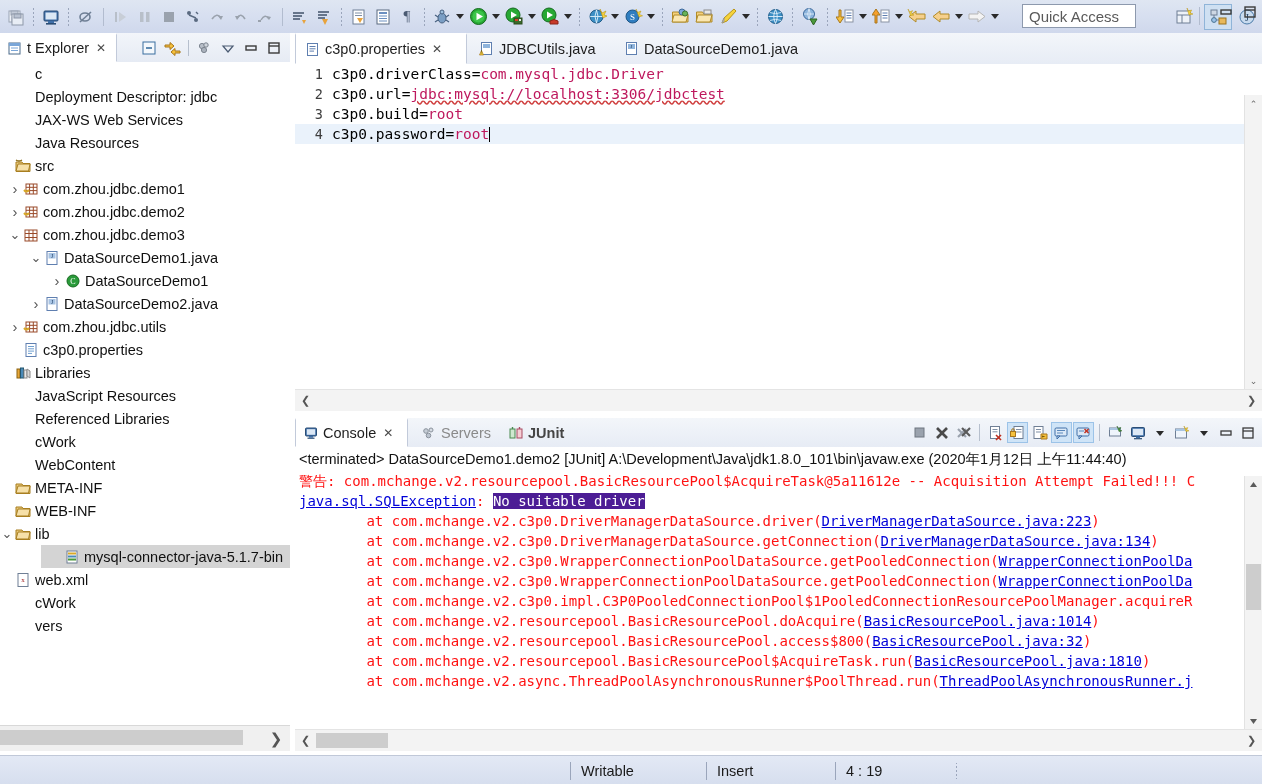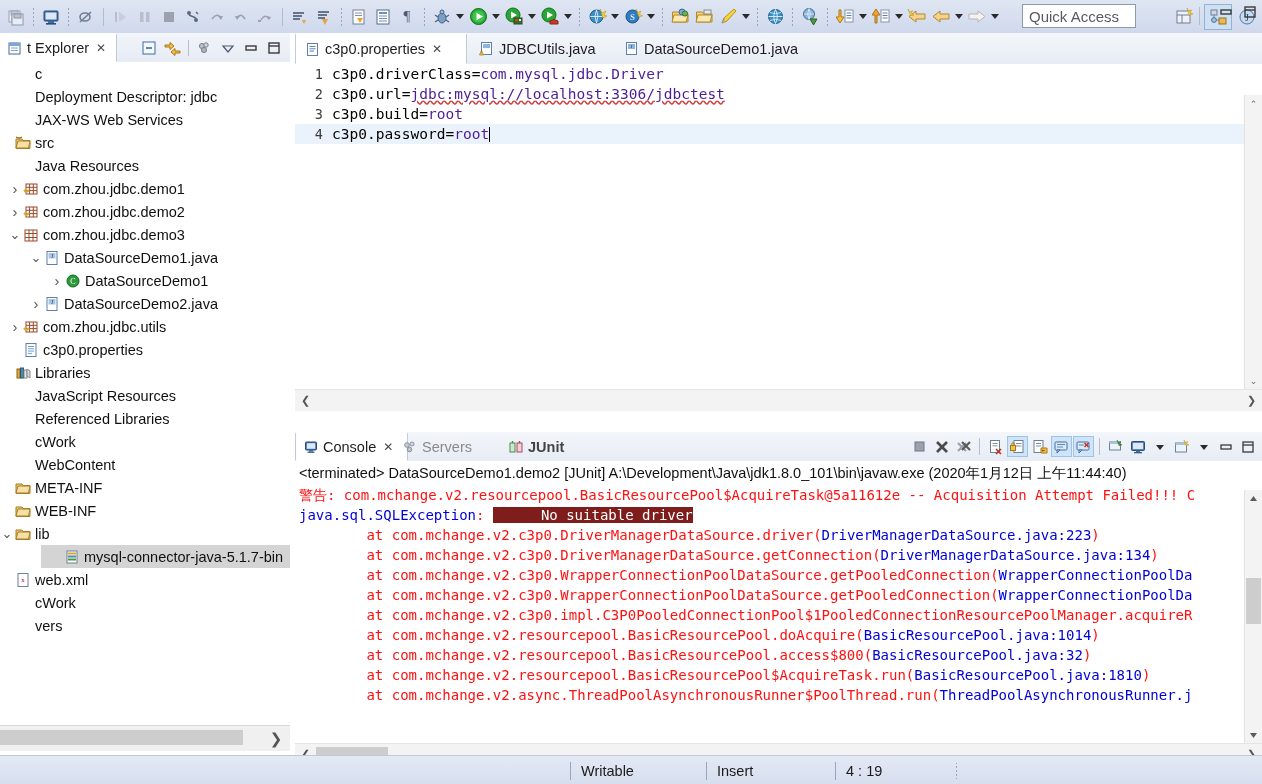--- a/index.html
+++ b/index.html
@@ -74,60 +74,60 @@
   .ed-win{position:absolute;right:4px;top:-29px;display:flex;gap:8px;align-items:center;}
 
   .ed-body{position:absolute;left:0;top:31px;right:0;bottom:0;background:#fff;}
   .code{position:absolute;left:0;top:0;right:18px;bottom:22px;overflow:hidden;
     font-family:"DejaVu Sans Mono", monospace;font-size:14.5px;}
   .cline{height:20px;display:flex;align-items:center;white-space:pre;}
   .cline.cur{background:#eaf2fb;}
   .gut{width:28px;flex:none;text-align:right;padding-right:3px;color:#3c3c3c;font-size:13.5px;
        font-family:"DejaVu Sans Mono", monospace;}
   .ctext{padding-left:6px;color:#000;}
-  .cval{color:#4c1d95;}
+  .cval{color:#be185d;}
   .squig{text-decoration:underline;text-decoration-style:wavy;text-decoration-color:#d04040;}
   .caret{display:inline-block;width:1px;height:15px;background:#000;vertical-align:-3px;}
 
   .ed-vscroll{position:absolute;right:0;top:31px;width:17px;bottom:22px;background:#f3f3f3;
               border-left:1px solid #e2e2e2;}
   .sc-up,.sc-dn{position:absolute;left:0;width:17px;height:17px;display:flex;align-items:center;
                 justify-content:center;font-size:9px;color:#666;}
   .sc-up{top:0;} .sc-dn{bottom:0;}
   .ed-hscroll{position:absolute;left:0;right:0;bottom:0;height:21px;background:#f3f3f3;
               border-top:1px solid #e4e4e4;}
   .hs-l,.hs-r{position:absolute;top:0;width:21px;height:21px;display:flex;align-items:center;
               justify-content:center;font-size:11px;color:#555;}
   .hs-l{left:0;} .hs-r{right:0;}
 
   .hsplit{position:absolute;left:295px;top:411px;width:967px;height:7px;background:#fff;}
 
   
-  .console{position:absolute;left:295px;top:418px;width:967px;height:333px;background:#fff;margin-top:14px;}
+  .console{position:absolute;left:295px;top:418px;width:967px;height:333px;background:#fff;}
   .cons-tabrow{position:relative;height:29px;background:linear-gradient(to bottom,#f3f6fa,#e7ecf5);
     border-bottom:1px solid #c2cada;}
   .cons-tab{position:absolute;top:0;height:29px;display:flex;align-items:center;padding:0 8px;
     box-sizing:border-box;font-size:14.5px;}
   .cons-tab.active{background:#fff;border-left:1px solid #c2cada;border-right:1px solid #c2cada;
     border-top:2px solid #fff;border-bottom:1px solid #fff;color:#1d1d1d;}
   .cons-tab.dim{color:#8a8a8a;}
   .cons-tab.bold{color:#444;font-weight:bold;}
   .cons-tab .x{margin-left:7px;font-size:12px;color:#4a4a4a;}
   .cons-tools{position:absolute;right:4px;top:0;height:29px;display:flex;align-items:center;gap:1px;}
   .ct-ic{width:21px;height:21px;display:flex;align-items:center;justify-content:center;}
   .ct-ic.on{background:#cfe4f7;border:1px solid #9cc3e8;box-sizing:border-box;}
 
   .cons-body{position:absolute;left:0;top:29px;right:0;bottom:0;background:#fff;overflow:hidden;}
   .cons-head{height:24px;display:flex;align-items:center;font-size:14.5px;color:#111;
              white-space:nowrap;padding-left:4px;}
   .cons-lines{position:absolute;left:0;top:24px;right:17px;bottom:21px;overflow:hidden;
     font-family:"DejaVu Sans Mono", monospace;font-size:14px;color:#ff1111;line-height:20px;}
   .cl{height:20px;white-space:pre;padding-left:4px;}
-  .clink{color:#0000d8;}
-  .chl{background:#7f1d1d;color:#fff;padding-left:48px;}
+  .clink{color:#0000d8;text-decoration:underline;}
+  .chl{background:#4c1d95;color:#fff;}
   .cons-vscroll{position:absolute;right:0;top:29px;width:17px;bottom:21px;background:#f3f3f3;border-left:1px solid #e2e2e2;}
   .cons-vthumb{position:absolute;left:1px;top:88px;width:15px;height:46px;background:#cdcdcd;}
   .cons-hscroll{position:absolute;left:0;right:0;bottom:0;height:21px;background:#f3f3f3;border-top:1px solid #e4e4e4;}
   .cons-hthumb{position:absolute;left:21px;top:3px;width:72px;height:15px;background:#cdcdcd;}
 
   
   .status{position:absolute;left:0;top:755px;width:1262px;height:29px;
     background:linear-gradient(to bottom,#e3e9f5,#d6deee);border-top:1px solid #c0c8d8;
     display:flex;align-items:center;font-size:14.5px;color:#1a1a1a;}
   .st-sep{width:1px;height:18px;background:#9aa5bb;}
@@ -496,33 +496,33 @@
           <span class="ticon"></span>
           <span class="tlabel">Deployment Descriptor: jdbc</span>
         </div>
         <div class="trow">
           <span class="twist"></span>
           <span class="ticon"></span>
           <span class="tlabel">JAX-WS Web Services</span>
         </div>
         <div class="trow">
           <span class="twist"></span>
+          <span class="ticon"></span>
+          <span class="tlabel">Java Resources</span>
+        </div>
+        <div class="trow">
+          <span class="twist"></span>
           <span class="ticon">
             <svg width="16" height="16" viewBox="0 0 16 16">
               <path d="M1 4 h6 l1 1.5 h7 v8 h-14 z" fill="#e8c87a" stroke="#a87f20"></path>
               <path d="M3 6 h12 l-1.5 7 h-12.5 z" fill="#f6e0a8" stroke="#a87f20"></path>
               <path d="M1 2 q3 2 6 0" fill="none" stroke="#8a6a10" stroke-width="1.4"></path>
             </svg>
           </span>
           <span class="tlabel">src</span>
-        </div>
-        <div class="trow">
-          <span class="twist"></span>
-          <span class="ticon"></span>
-          <span class="tlabel">Java Resources</span>
         </div>
         <div class="trow" style="padding-left: 8px;">
           <span class="twist" style="font-size: 15px;">›</span>
           <span class="ticon">
             <svg width="16" height="16" viewBox="0 0 16 16">
               <rect x="3" y="3" width="11" height="10" fill="#fff" stroke="#9a4a2a"></rect>
               <line x1="3" y1="6.3" x2="14" y2="6.3" stroke="#9a4a2a"></line>
               <line x1="3" y1="9.6" x2="14" y2="9.6" stroke="#9a4a2a"></line>
               <line x1="6.6" y1="3" x2="6.6" y2="13" stroke="#9a4a2a"></line>
               <line x1="10.3" y1="3" x2="10.3" y2="13" stroke="#9a4a2a"></line>
@@ -798,21 +798,21 @@
           <svg width="14" height="14" viewBox="0 0 14 14">
               <rect x="1.5" y="2" width="11" height="8" rx="1" fill="#3f6fa8" stroke="#2a4d75"></rect>
               <rect x="2.8" y="3.2" width="8.4" height="5.6" fill="#dce8f5"></rect>
               <rect x="5" y="10" width="4" height="1.6" fill="#3f6fa8"></rect>
               <rect x="3.5" y="11.6" width="7" height="1.2" fill="#2a4d75"></rect>
             </svg>
         </span>
         <span>Console</span>
         <span class="x">✕</span>
       </div>
-      <div class="cons-tab dim" style="left:100px;width:88px;">
+      <div class="cons-tab dim" style="left:119px;width:88px;">
         <span style="margin-right:5px;">
           <svg width="14" height="14" viewBox="0 0 14 14">
               <circle cx="4" cy="5" r="2.3" fill="#c6cdd6" stroke="#8a929c"></circle>
               <circle cx="9" cy="4" r="2" fill="#d6dce4" stroke="#8a929c"></circle>
               <circle cx="6.5" cy="9.5" r="2.3" fill="#bcc4cf" stroke="#8a929c"></circle>
             </svg>
         </span>
         <span>Servers</span>
       </div>
       <div class="cons-tab bold" style="left:206px;width:80px;">

